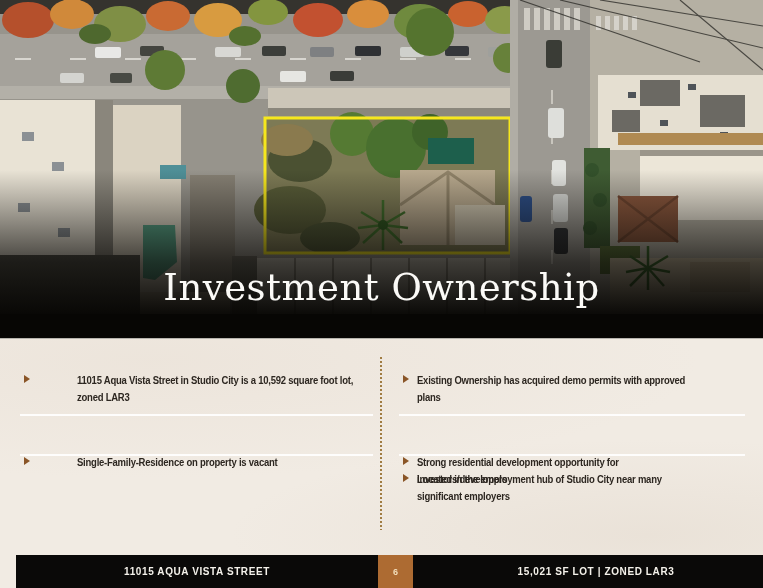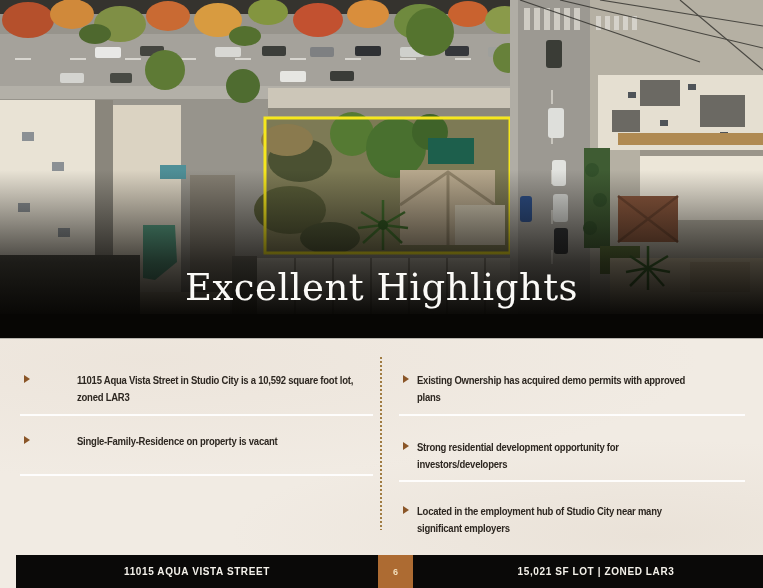--- a/index.html
+++ b/index.html
@@ -20,23 +20,23 @@
         radial-gradient(100% 80% at 85% 90%,rgba(205,190,172,.20),rgba(205,190,172,0) 55%),
         #f1ebe3;
       border-top:1px solid #b7b4ae;display:flex;}
   .col{position:relative;box-sizing:border-box;}
   .col-left{width:381px;}
   .col-right{width:382px;}
   .vdiv{position:absolute;left:380px;top:18px;height:173px;width:2px;
       background:repeating-linear-gradient(to bottom,#a07c42 0 2px,rgba(160,124,66,0) 2px 4px);}
   .row{box-sizing:border-box;display:flex;align-items:flex-start;}
   .col-left .row{margin:0 8px 0 20px;gap:39px;}
-  .col-right .row{margin:0 18px 6px 18px;}
+  .col-right .row{margin:0 18px 0 18px;}
   .row-1{height:77px;padding-top:33px;border-bottom:2px solid rgba(255,255,255,.9);}
-  .row-2{height:60px;padding-top:17px;border-bottom:2px solid rgba(255,255,255,.9);}
+  .row-2{height:40px;padding-top:38px;border-bottom:2px solid rgba(255,255,255,.9);}
   .row-3{height:85px;padding-top:15px;}
   .tri{flex:0 0 auto;width:0;height:0;margin:3px 8px 0 4px;
       border-left:6px solid #8a5527;border-top:4px solid transparent;border-bottom:4px solid transparent;}
   .btxt{font-weight:700;font-size:10px;line-height:17px;color:#2d2721;
       letter-spacing:-.25px;white-space:pre;transform:scaleX(.95);transform-origin:0 0;}
 
   
   .footer{position:absolute;left:16px;top:555px;width:763px;height:33px;background:#0a0908;
       display:flex;align-items:stretch;}
   .f-left{width:362px;display:flex;align-items:center;justify-content:center;}
@@ -251,21 +251,21 @@
         <line x1="560" y1="0" x2="763" y2="48"></line>
           <line x1="600" y1="0" x2="763" y2="26"></line>
         <line x1="520" y1="0" x2="700" y2="62"></line>
           <line x1="680" y1="0" x2="763" y2="70"></line>
       </g>
 
       <rect x="0" y="170" width="763" height="168" fill="url(#fade)"></rect>
       <rect x="0" y="314" width="763" height="24" fill="#070604"></rect>
     </svg>
 
-    <div class="hero-title">Excellent Highlights</div>
+    <div class="hero-title">Investment Ownership</div>
   </div>
 
   <div class="content">
     <div class="col col-left">
       <div class="row row-1">
         <span class="tri"></span>
         <span class="btxt">11015 Aqua Vista Street in Studio City is a 10,592 square foot lot,
 zoned LAR3</span>
       </div>
       <div class="row row-2">

